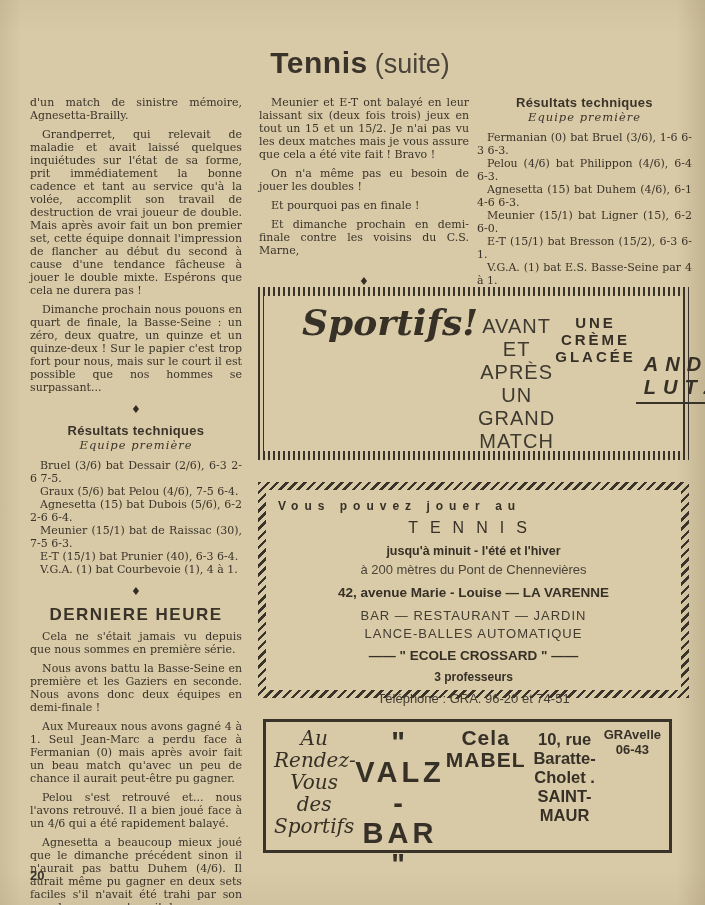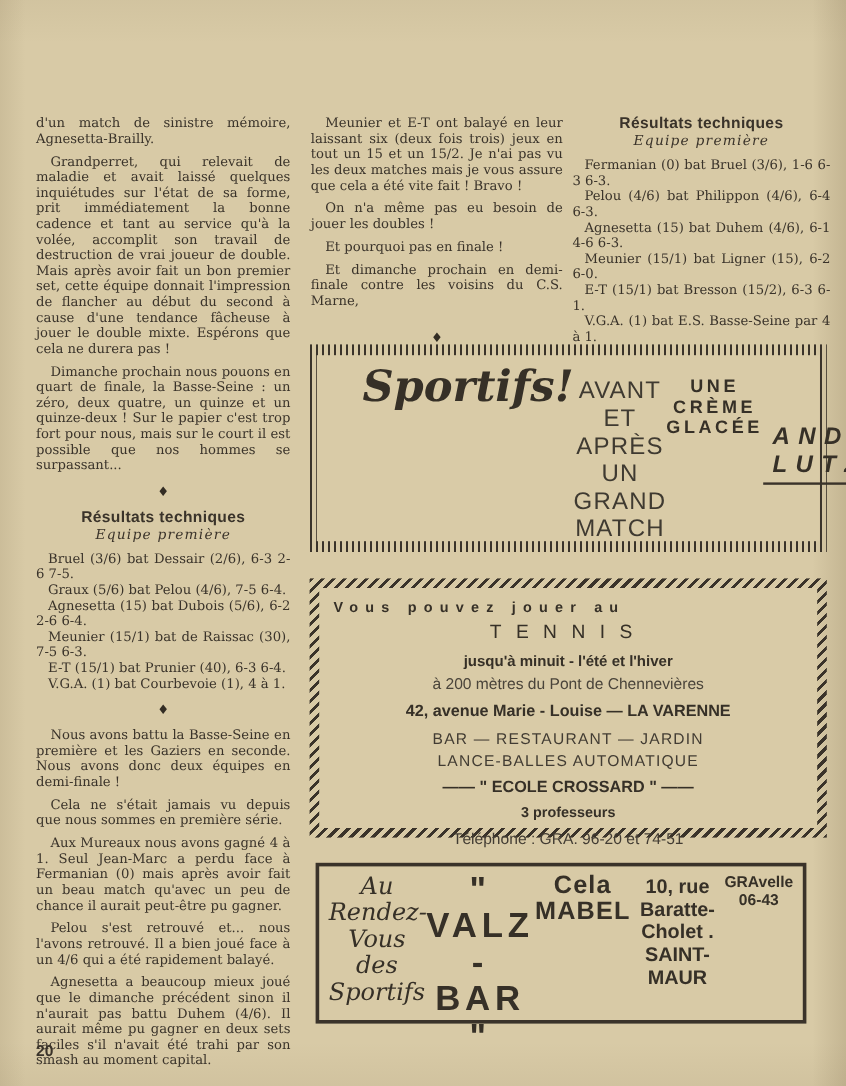--- a/index.html
+++ b/index.html
@@ -71,37 +71,41 @@
   .valz-name{font-size:29px;font-weight:bold;letter-spacing:4px;text-align:center;line-height:1.05;}
   .valz-sub{font-size:21px;font-weight:bold;text-align:center;letter-spacing:1px;line-height:1.05;}
   .valz-address{font-size:16.5px;font-weight:bold;text-align:center;margin-top:3px;}
   .valz-phone{font-size:13px;font-weight:bold;text-align:center;}
 </style>
 </head>
 <body>
 
 <div class="page">
 
+  <div class="title-block">
+    <span class="title-main">Tennis</span><span class="title-suffix">(suite)</span>
+  </div>
 
   <div class="col col-left">
     <p class="body noindent">d'un match de sinistre mémoire, Agnesetta-Brailly.</p>
     <p class="body">Grandperret, qui relevait de maladie et avait laissé quelques inquiétudes sur l'état de sa forme, prit immédiatement la bonne cadence et tant au service qu'à la volée, accomplit son travail de destruction de vrai joueur de double. Mais après avoir fait un bon premier set, cette équipe donnait l'impression de flancher au début du second à cause d'une tendance fâcheuse à jouer le double mixte. Espérons que cela ne durera pas !</p>
     <p class="body">Dimanche prochain nous pouons en quart de finale, la Basse-Seine : un zéro, deux quatre, un quinze et un quinze-deux ! Sur le papier c'est trop fort pour nous, mais sur le court il est possible que nos hommes se surpassant...</p>
     <span class="diamond">♦</span>
     <p class="sec-heading">Résultats techniques</p>
     <p class="sec-sub">Equipe première</p>
     <p class="result">Bruel (3/6) bat Dessair (2/6), 6-3 2-6 7-5.</p>
     <p class="result">Graux (5/6) bat Pelou (4/6), 7-5 6-4.</p>
     <p class="result">Agnesetta (15) bat Dubois (5/6), 6-2 2-6 6-4.</p>
     <p class="result">Meunier (15/1) bat de Raissac (30), 7-5 6-3.</p>
     <p class="result">E-T (15/1) bat Prunier (40), 6-3 6-4.</p>
     <p class="result">V.G.A. (1) bat Courbevoie (1), 4 à 1.</p>
     <span class="diamond">♦</span>
+    <p class="dh-heading">DERNIERE HEURE</p>
+    <p class="body">Cela ne s'était jamais vu depuis que nous sommes en première série.</p>
     <p class="body">Nous avons battu la Basse-Seine en première et les Gaziers en seconde. Nous avons donc deux équipes en demi-finale !</p>
-    <p class="body">Cela ne s'était jamais vu depuis que nous sommes en première série.</p>
     <p class="body">Aux Mureaux nous avons gagné 4 à 1. Seul Jean-Marc a perdu face à Fermanian (0) mais après avoir fait un beau match qu'avec un peu de chance il aurait peut-être pu gagner.</p>
     <p class="body">Pelou s'est retrouvé et... nous l'avons retrouvé. Il a bien joué face à un 4/6 qui a été rapidement balayé.</p>
     <p class="body">Agnesetta a beaucoup mieux joué que le dimanche précédent sinon il n'aurait pas battu Duhem (4/6). Il aurait même pu gagner en deux sets faciles s'il n'avait été trahi par son smash au moment capital.</p>
   </div>
 
   <div class="col col-mid">
     <p class="body">Meunier et E-T ont balayé en leur laissant six (deux fois trois) jeux en tout un 15 et un 15/2. Je n'ai pas vu les deux matches mais je vous assure que cela a été vite fait ! Bravo !</p>
     <p class="body">On n'a même pas eu besoin de jouer les doubles !</p>
     <p class="body">Et pourquoi pas en finale !</p>
     <p class="body">Et dimanche prochain en demi-finale contre les voisins du C.S. Marne,</p>

